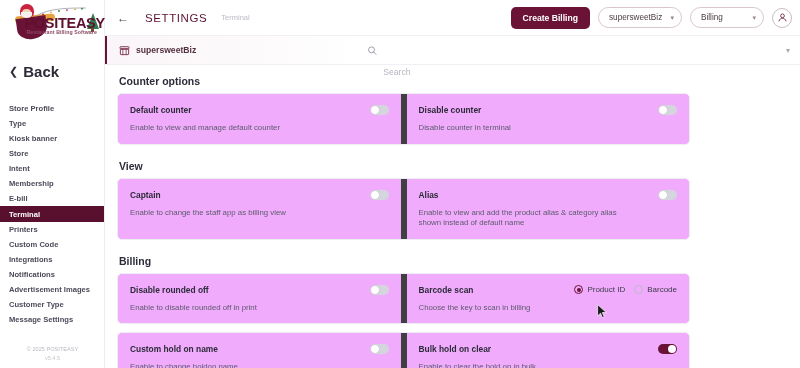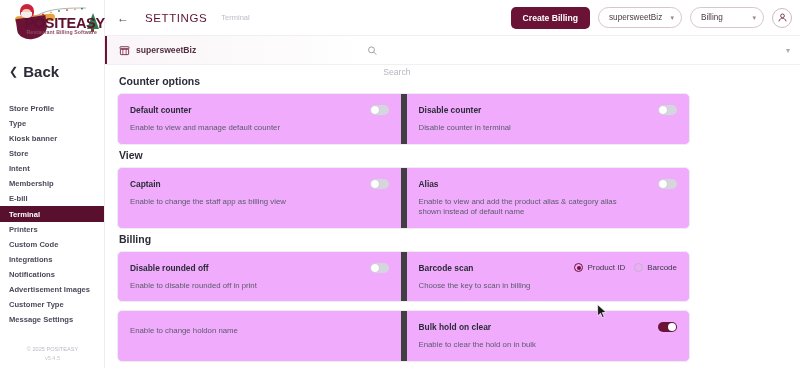--- a/index.html
+++ b/index.html
@@ -169,21 +169,21 @@
   }
   .search-input::placeholder { color: #b5b5c0; }
   .search-caret { font-size: 8px; color: #a9a9b6; cursor: pointer; }
 
   
   .content { padding: 10px 0 0 12px; }
   .sec-title {
     font-size: 10.5px; font-weight: 700; color: #2c2c3a;
     margin: 0 0 6px 2px;
   }
-  .sec-title.mt { margin-top: 4px; }
+  .sec-title.mt { margin-top: 15px; }
 
   .card-row {
     display: flex; width: 573px;
     border: 1px solid #edeef2; border-radius: 5px;
     background: #f0abfc;
   }
   .cell {
     flex: 1; padding: 9px 12px 10px 12px; position: relative;
   }
   .cell + .cell { border-left: 6px solid #404040; }
@@ -436,20 +436,26 @@
                 <span class="radio-lbl">Barcode</span>
               </div>
             </div>
           </div>
           <div class="cell-desc">Choose the key to scan in billing</div>
         </div>
       </div>
 
       <div class="card-row" style="margin-top:8px;">
         <div class="cell">
+          <div class="cell-head">
+            <span class="cell-label">Custom hold on name</span>
+            <div class="toggle">
+                <div class="knob"></div>
+              </div>
+          </div>
           <div class="cell-desc">Enable to change holdon name</div>
         </div>
         <div class="cell">
           <div class="cell-head">
             <span class="cell-label">Bulk hold on clear</span>
             <div class="toggle on">
                 <div class="knob"></div>
               </div>
           </div>
           <div class="cell-desc">Enable to clear the hold on in bulk</div>

